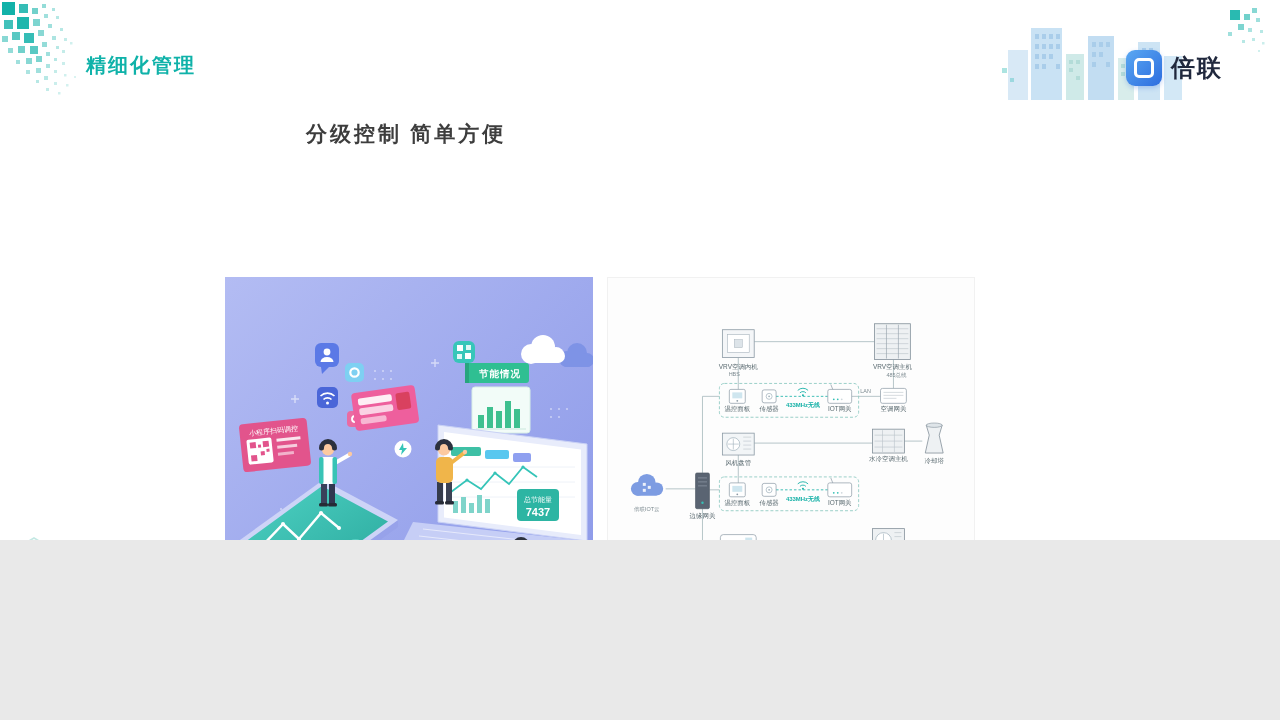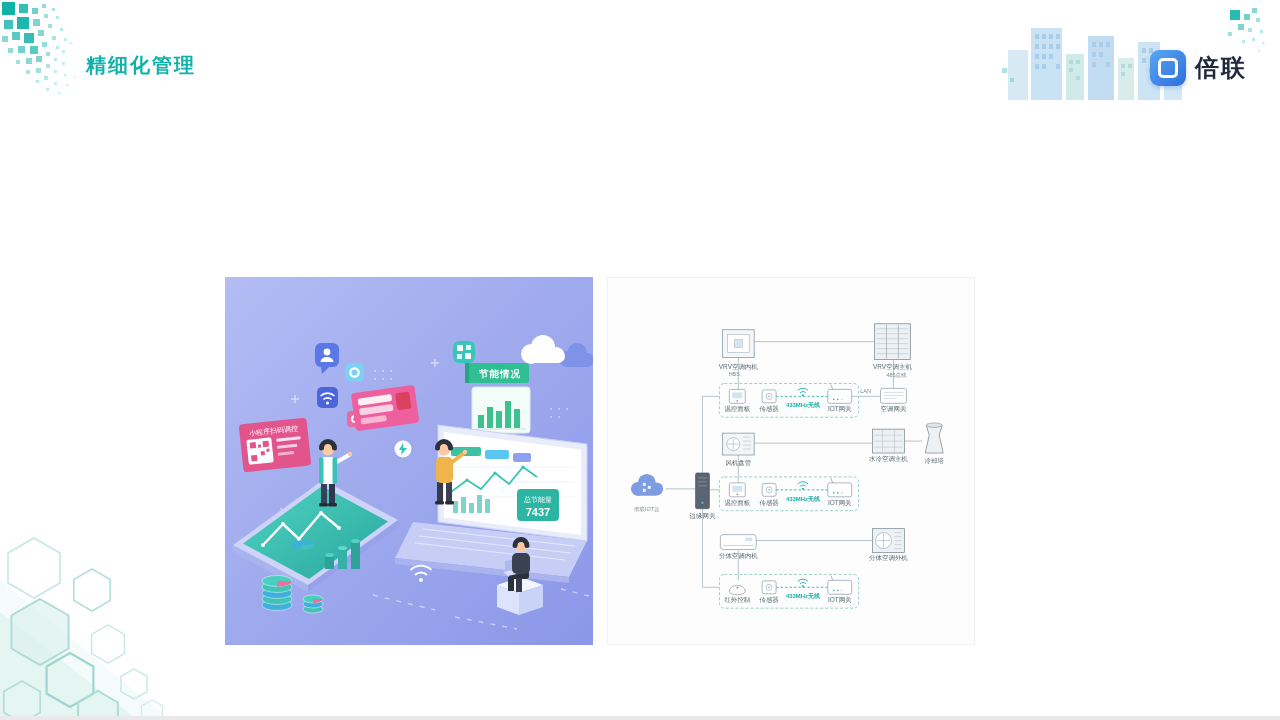--- a/index.html
+++ b/index.html
@@ -1,21 +1,21 @@
 <!DOCTYPE html>
 <html><head>
 <meta charset="utf-8">
 <style>
   html,body{margin:0;padding:0;background:#e9e9e9;}
-  .slide{position:relative;width:1280px;height:716px;background:#ffffff;overflow:hidden;
+  .slide{position:relative;width:1280px;height:540px;background:#ffffff;overflow:hidden;
          font-family:"Liberation Sans",sans-serif;}
   .deco{position:absolute;pointer-events:none;}
   .page-title{position:absolute;left:86px;top:52px;margin:0;font-size:20px;font-weight:700;
               color:#0fb2a9;letter-spacing:2px;}
-  .brand{position:absolute;left:1126px;top:50px;display:flex;align-items:center;gap:9px;margin-left:24px;}
+  .brand{position:absolute;left:1126px;top:50px;display:flex;align-items:center;gap:9px;}
   .brand-mark{width:36px;height:36px;border-radius:9px;position:relative;
               background:linear-gradient(135deg,#5aa8f2,#2d6ddf);box-shadow:0 2px 5px rgba(45,109,223,.28);}
   .brand-mark::after{content:"";position:absolute;left:8px;top:8px;width:14px;height:14px;
               border:3.5px solid #fff;border-radius:5px;}
   .brand-name{font-size:24px;font-weight:700;color:#20283d;letter-spacing:2px;}
   .section-heading{position:absolute;top:120px;width:368px;margin:0;text-align:center;
               font-family:"Liberation Serif",serif;font-size:21px;font-weight:600;
               color:#3d3d3d;letter-spacing:3px;}
   .heading-left{left:222px;}
   .heading-right{left:607px;}
@@ -154,20 +154,21 @@
           <rect x="10" y="72" width="4" height="4" opacity=".3"></rect>
       </g>
     </g>
   </svg>
 
   <div class="brand">
     <div class="brand-mark"></div>
     <span class="brand-name">倍联</span>
   </div>
 
+  <h2 class="section-heading heading-left">分级控制 简单方便</h2>
 
   <div class="panel panel-left">
     <svg viewBox="0 0 368 368">
       <defs>
         <linearGradient id="bgp" x1="0" y1="0" x2="1" y2="1">
           <stop offset="0" stop-color="#b3bcf3"></stop>
             <stop offset="1" stop-color="#8a97e8"></stop>
         </linearGradient>
         <linearGradient id="tabscr" x1="0" y1="0" x2="1" y2="1">
           <stop offset="0" stop-color="#4ed2c3"></stop>

